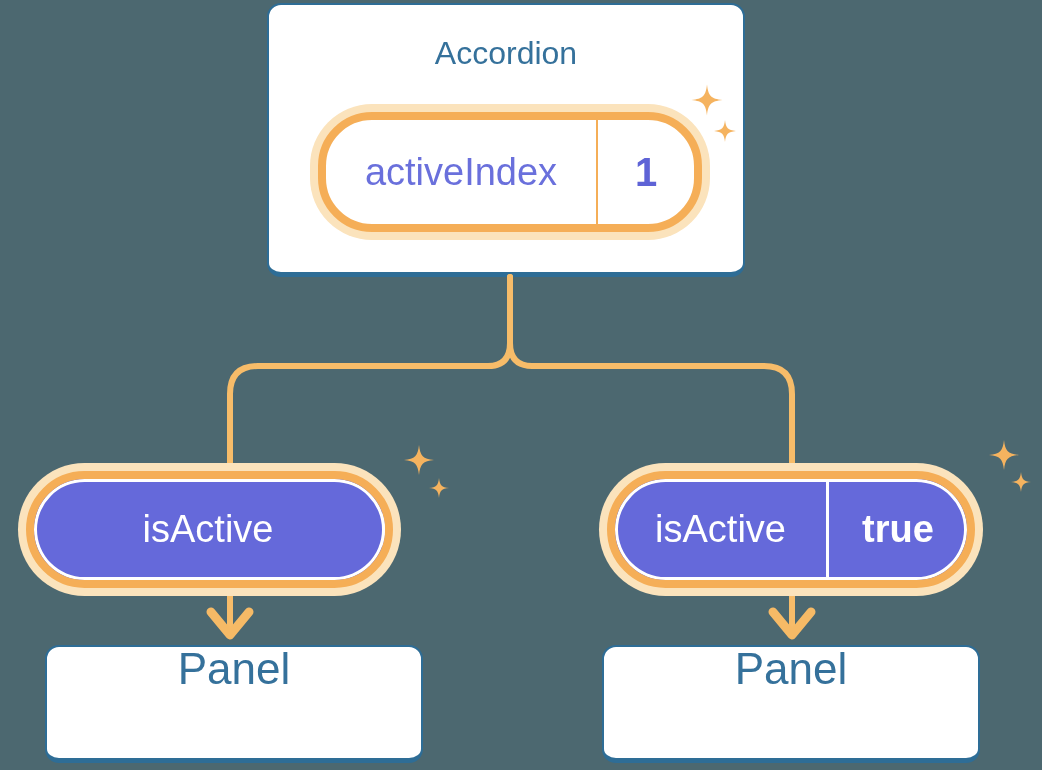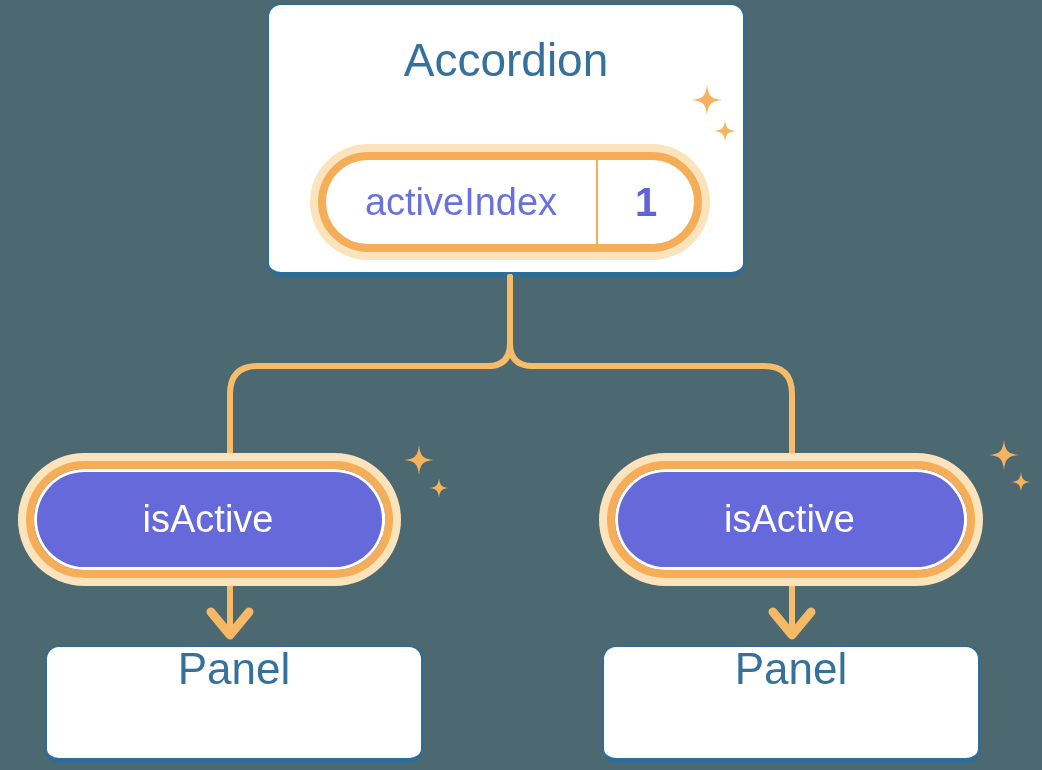--- a/index.html
+++ b/index.html
@@ -17,21 +17,21 @@
     position: absolute;
     background: #FFFFFF;
     border: 2px solid #2E6D96;
     border-bottom-width: 5px;
     border-radius: 14px;
     box-sizing: border-box;
     z-index: 1;
   }
   .node-title {
     color: #35719B;
-    font-size: 46px;
+    font-size: 32px;
     line-height: 1;
     text-align: center;
     white-space: nowrap;
   }
   #accordion-box { left: 267px; top: 3px; width: 478px; height: 274px; }
   #accordion-box .node-title { position: absolute; left: 0; right: 0; top: 32px; }
   .panel-node {
     display: flex; align-items: flex-start; justify-content: center;
     font-size: 44px;
   }
@@ -41,47 +41,46 @@
   
   #wires {
     position: absolute; left: 0; top: 0; z-index: 2;
     pointer-events: none;
   }
 
   
   .state-pill {
     position: absolute;
     left: 318px; top: 112px;
-    width: 384px; height: 100px;
+    width: 384px; height: 120px;
     box-sizing: border-box;
     background: #FFFFFF;
     border: 8px solid #F5AE57;
     border-radius: 54px;
     box-shadow: 0 0 0 8px #FBE3BC;
     display: flex;
     align-items: stretch;
     z-index: 3;
-    margin-top: 40px;
   }
   .state-name {
     flex: 1;
     display: flex; align-items: center; justify-content: center;
     color: #6A70DC; font-size: 38px;
   }
   .state-divider { width: 2px; background: #F5AE57; }
   .state-value {
     width: 96px;
     display: flex; align-items: center; justify-content: center;
     color: #5E63D6; font-size: 40px; font-weight: bold;
   }
 
   
   .prop-pill {
     position: absolute;
-    top: 461px; height: 117px;
+    top: 471px; height: 117px;
     box-sizing: border-box;
     background: #6569DA;
     border: 8px solid #F5AE57;
     border-radius: 60px;
     box-shadow: 0 0 0 8px #FBE3BC, inset 0 0 0 3px #FFFFFF;
     display: flex;
     align-items: stretch;
     overflow: hidden;
     z-index: 3;
   }
@@ -140,15 +139,16 @@
     <div class="state-value">1</div>
   </div>
 
   <div class="prop-pill" id="prop-left">
     <div class="prop-name">isActive</div>
     <div class="prop-divider"></div>
   </div>
   <div class="prop-pill" id="prop-right">
     <div class="prop-name">isActive</div>
     <div class="prop-divider"></div>
+    <div class="prop-value">true</div>
   </div>
 
 </div>
 
 </body></html>

